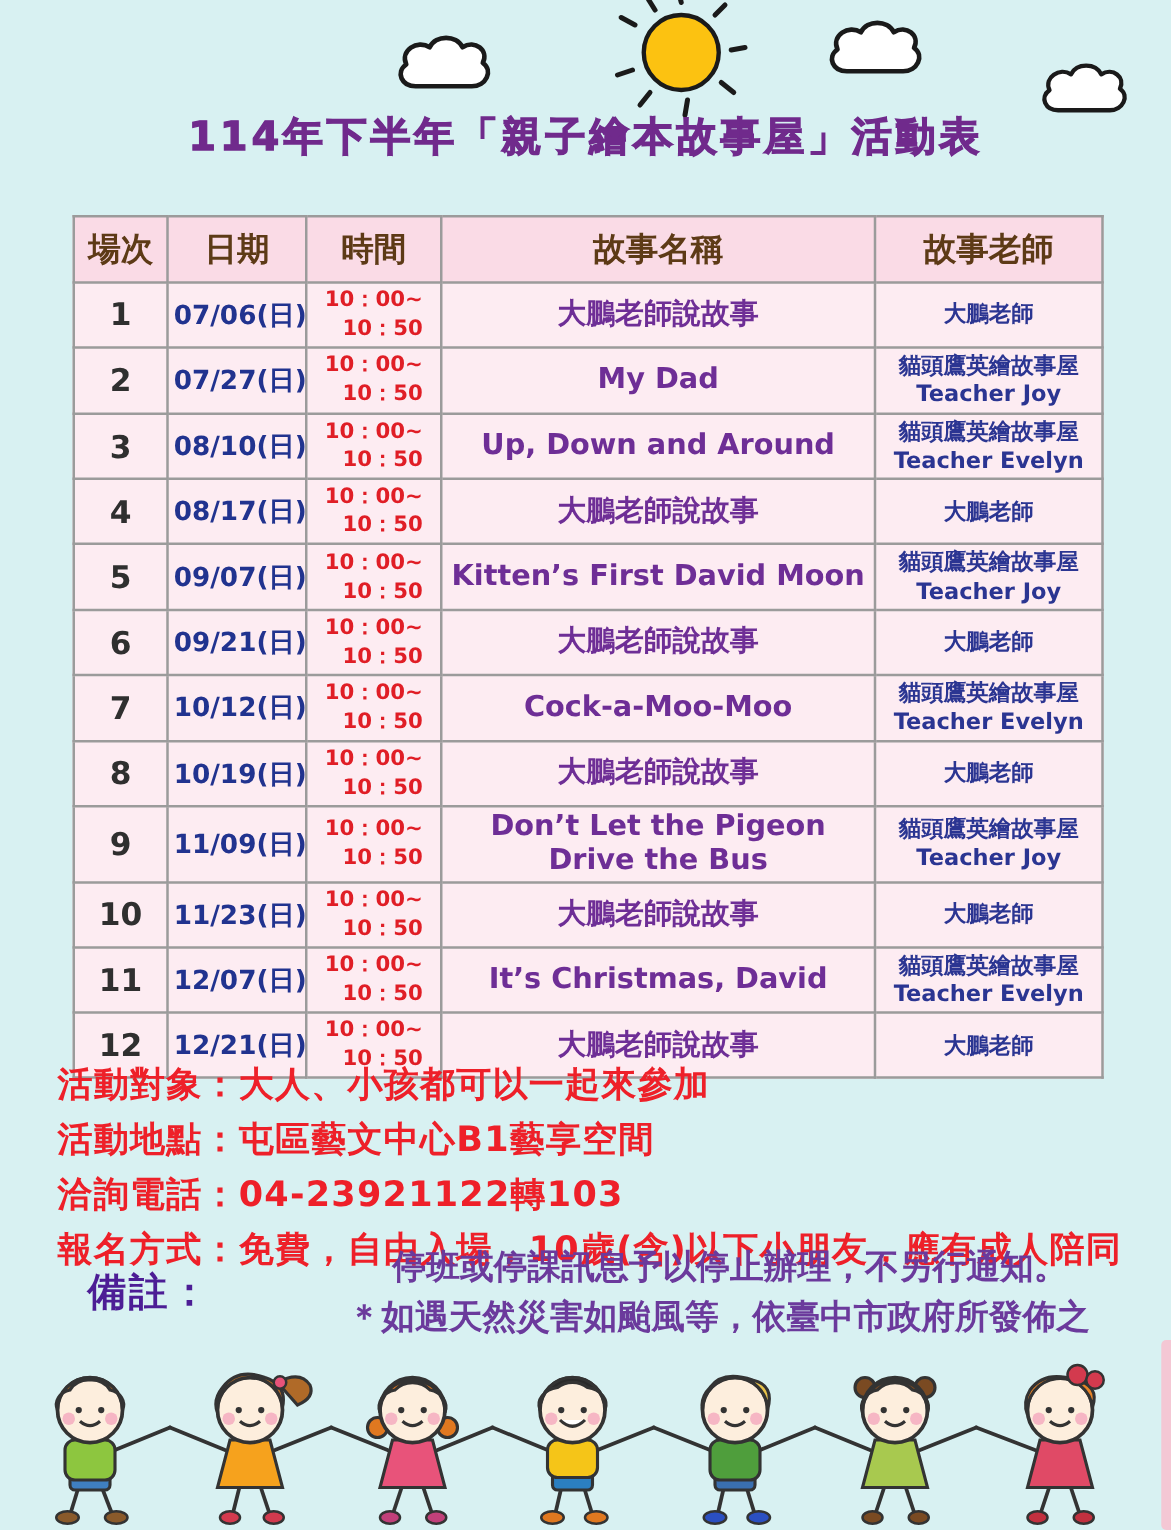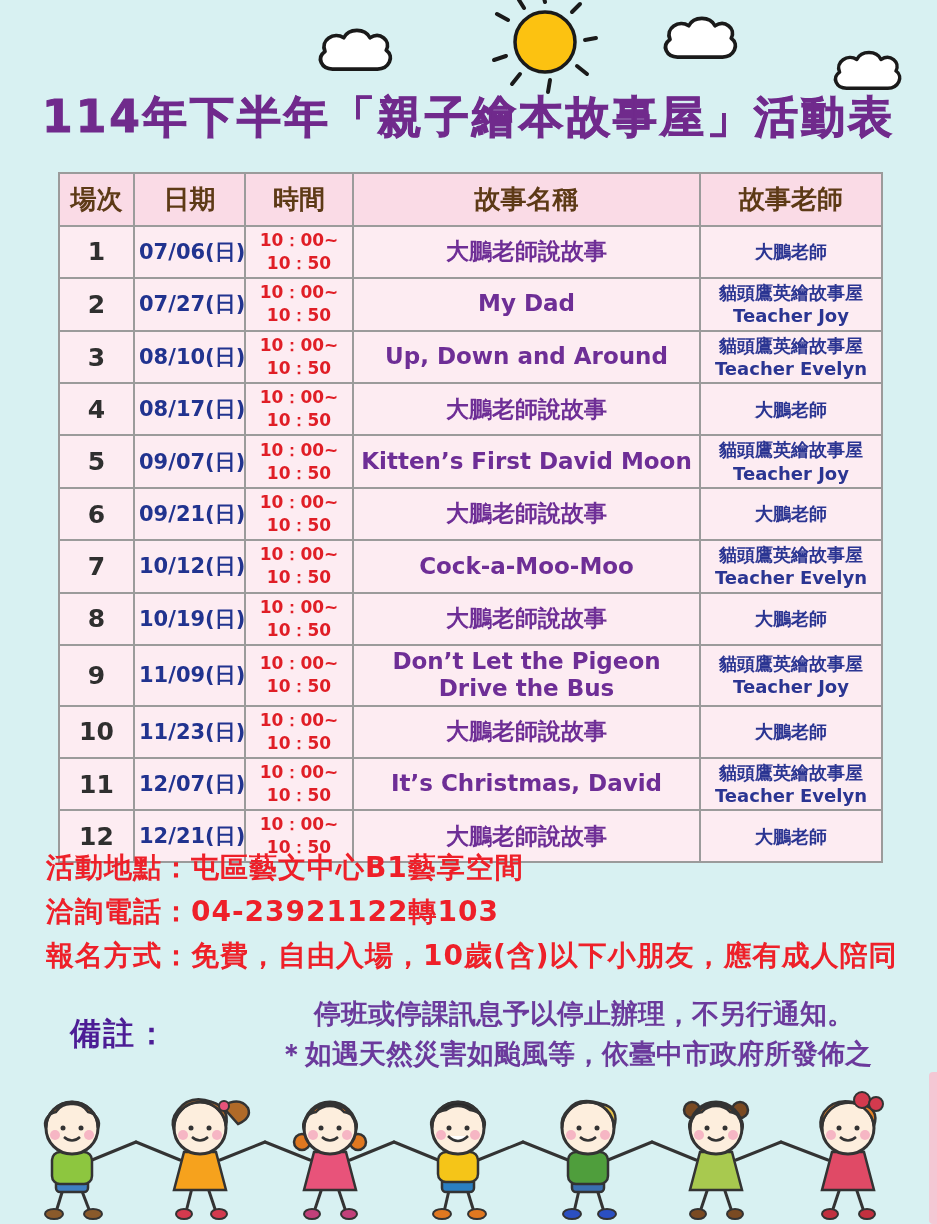--- a/index.html
+++ b/index.html
@@ -2,34 +2,34 @@
 <html><head>
 <meta charset="utf-8">
 <style>
   html,body{margin:0;padding:0;}
   body{font-family:"DejaVu Sans","Liberation Sans",sans-serif;}
   .poster{position:relative;width:937px;height:1224px;background:#d8f1f2;overflow:hidden;}
 
   
   .sky{position:absolute;top:0;left:0;width:937px;height:100px;}
   .page-title{position:absolute;top:88px;left:0;width:937px;text-align:center;
-    font-size:44px;font-weight:900;color:#702a8c;letter-spacing:3px;
+    font-size:32px;font-weight:900;color:#702a8c;letter-spacing:3px;
     -webkit-text-stroke:1px #702a8c;}
 
   
   .tbl-wrap{position:absolute;top:172px;left:58px;}
   table{border-collapse:collapse;table-layout:fixed;width:823px;background:#fdecf2;}
   th,td{border:2px solid #9b9b9b;text-align:center;vertical-align:middle;padding:2px 4px;}
   thead tr{height:53px;}
   tbody tr{height:47px;}
   th{background:#fadbe6;color:#5d3a16;font-size:26px;font-weight:900;}
   td{background:#fdecf2;}
   .c-no{font-size:25px;font-weight:700;color:#2f2f2f;}
   .c-date{font-size:21px;font-weight:900;color:#21338f;}
-  .c-time span{display:inline-block;text-align:center;white-space:pre-line;
+  .c-time span{display:inline-block;text-align:right;white-space:pre-line;
     font-size:17px;font-weight:900;color:#e01e26;line-height:1.35;}
   .c-story{font-size:23px;font-weight:900;color:#6e2e96;white-space:pre-line;line-height:1.2;}
   .c-teacher{font-size:18px;font-weight:900;color:#2b3592;white-space:pre-line;line-height:1.3;}
 
   
   .info{position:absolute;top:846px;left:46px;width:870px;}
   .info-line{font-size:28px;font-weight:900;color:#ee2029;line-height:44px;
     letter-spacing:1px;white-space:nowrap;}
 
   
@@ -210,20 +210,21 @@
 10：50</span></td>
             <td class="c-story">大鵬老師說故事</td>
             <td class="c-teacher">大鵬老師</td>
           </tr>
         </tbody>
     </table>
   </div>
 
   <div class="info">
 
+      <div class="info-line">活動對象：大人、小孩都可以一起來參加</div>
 
       <div class="info-line">活動地點：屯區藝文中心B1藝享空間</div>
 
       <div class="info-line">洽詢電話：04-23921122轉103</div>
 
       <div class="info-line">報名方式：免費，自由入場，10歲(含)以下小朋友，應有成人陪同</div>
     </div>
 
   <div class="notes">
     <div class="notes-label">備註：</div>

